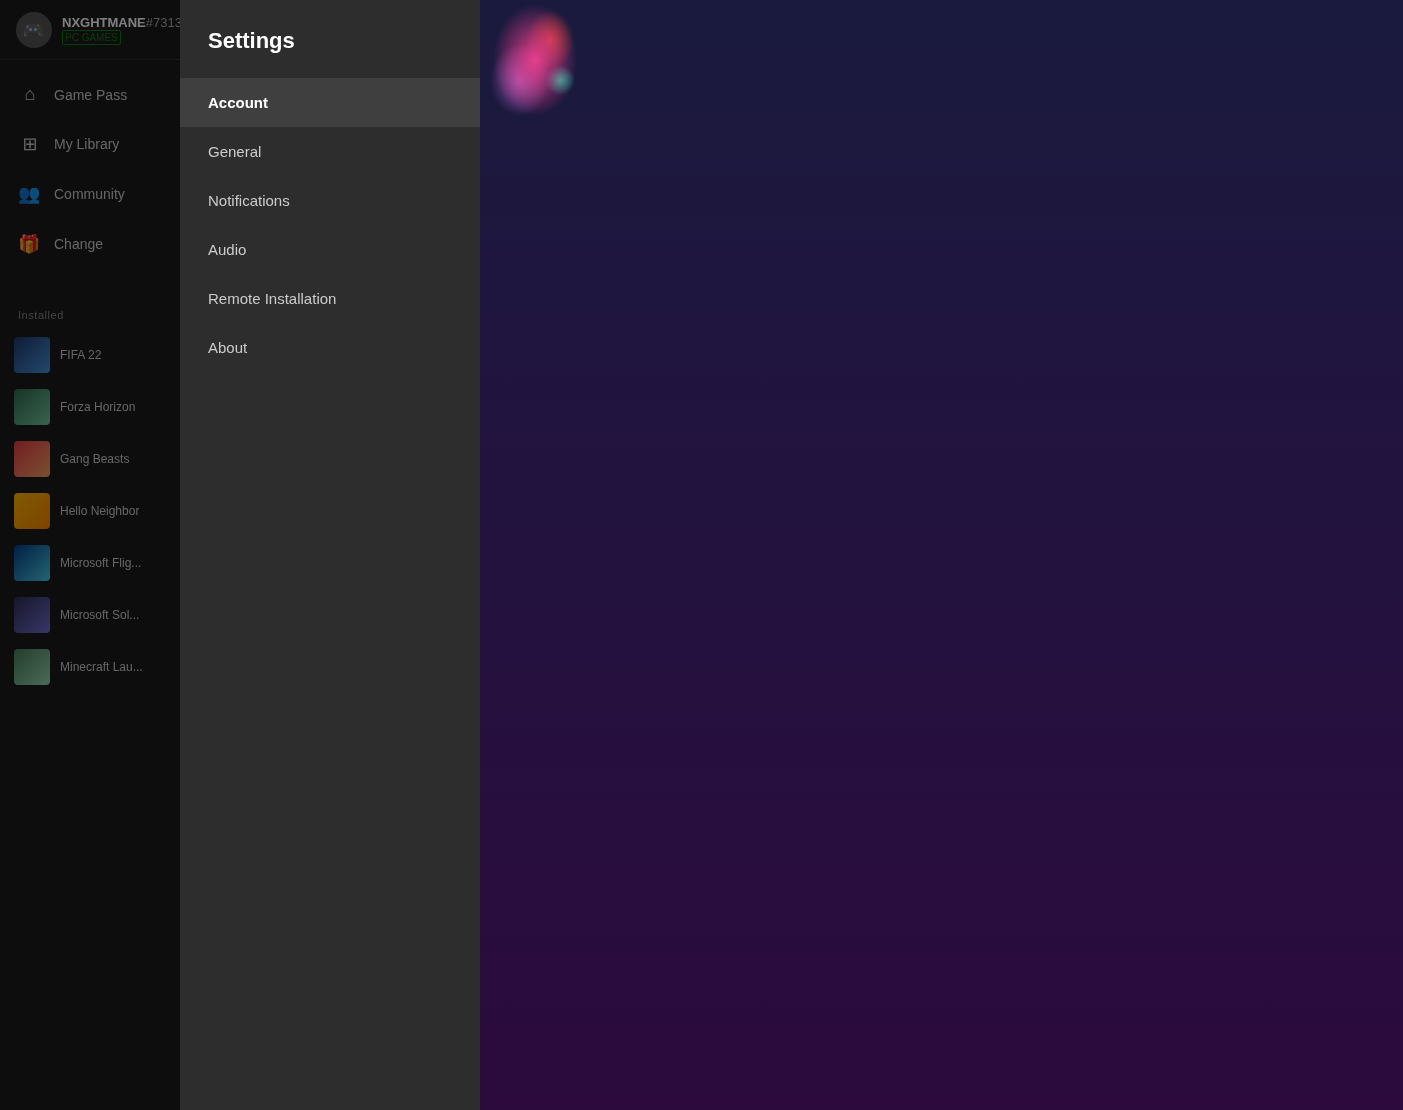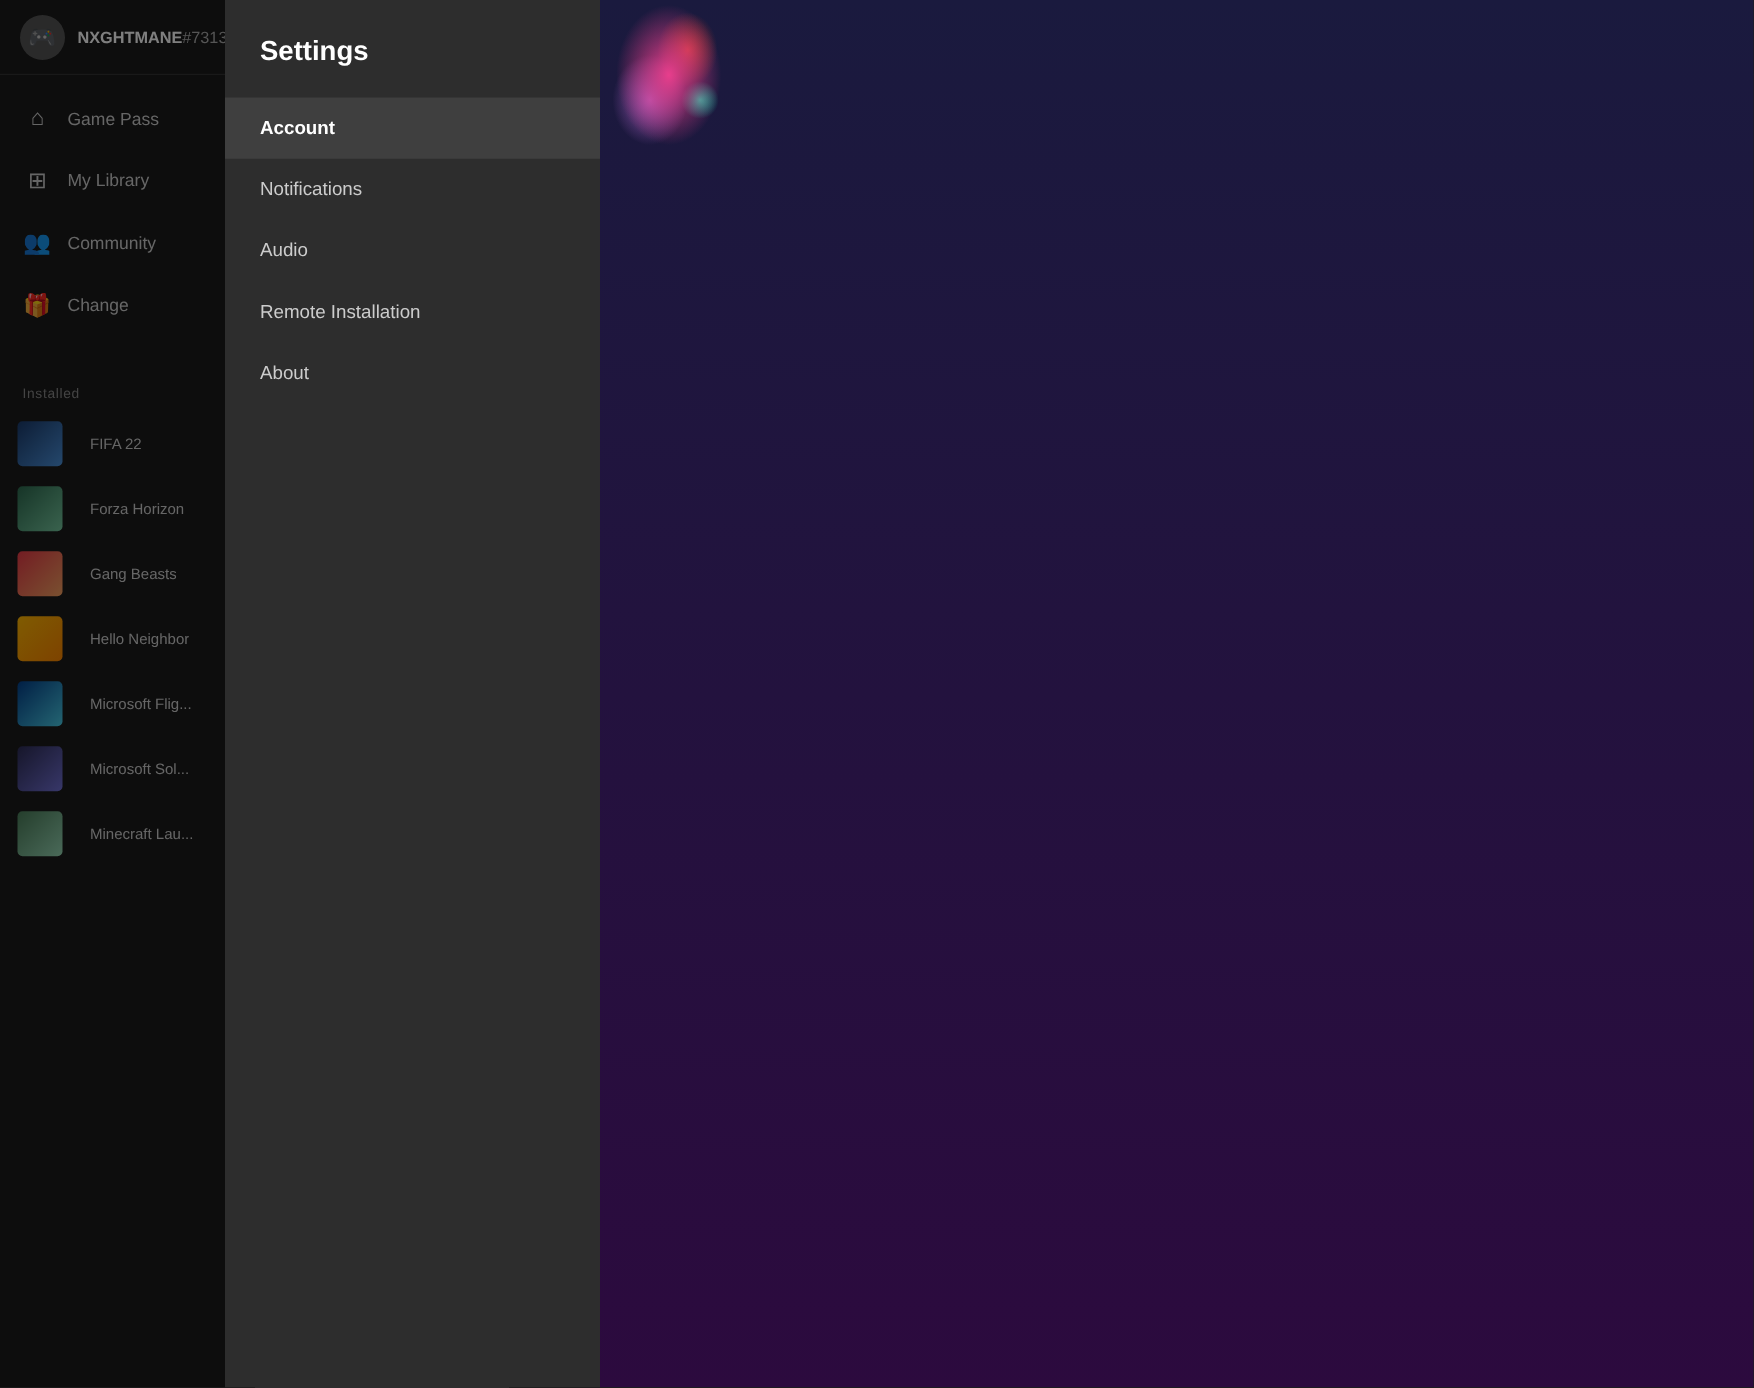--- a/index.html
+++ b/index.html
@@ -34,21 +34,21 @@
       border-radius: 50%;
       background: #555;
       overflow: hidden;
       display: flex;
       align-items: center;
       justify-content: center;
       font-size: 18px;
     }
     .topbar-username {
       display: flex;
-      flex-direction: row;
+      flex-direction: column;
     }
     .topbar-username .name {
       font-size: 13px;
       font-weight: bold;
       color: #fff;
     }
     .topbar-username .name .tag {
       color: #aaa;
       font-weight: normal;
     }
@@ -90,21 +90,21 @@
     .installed-label {
       font-size: 11px;
       color: #888;
       padding: 8px 18px;
       letter-spacing: 0.05em;
       margin-top: 32px;
     }
     .game-item {
       display: flex;
       align-items: center;
-      gap: 22px;
+      gap: 10px;
       padding: 8px 14px;
       cursor: pointer;
     }
     .game-thumb {
       width: 36px;
       height: 36px;
       border-radius: 4px;
       object-fit: cover;
       flex-shrink: 0;
     }
@@ -411,20 +411,21 @@
     <span class="game-name">Minecraft Lau...</span>
   </div>
 </div>
 
 <div class="settings-overlay">
 
   <div class="settings-left">
     <div class="settings-title">Settings</div>
 
     <div class="settings-nav-item active">Account</div>
+    <div class="settings-nav-item">General</div>
     <div class="settings-nav-item">Notifications</div>
     <div class="settings-nav-item">Audio</div>
     <div class="settings-nav-item">Remote Installation</div>
     <div class="settings-nav-item">About</div>
   </div>
 
   <div class="settings-right">
     <button class="settings-close">✕</button>
 
     <div class="section-header">

